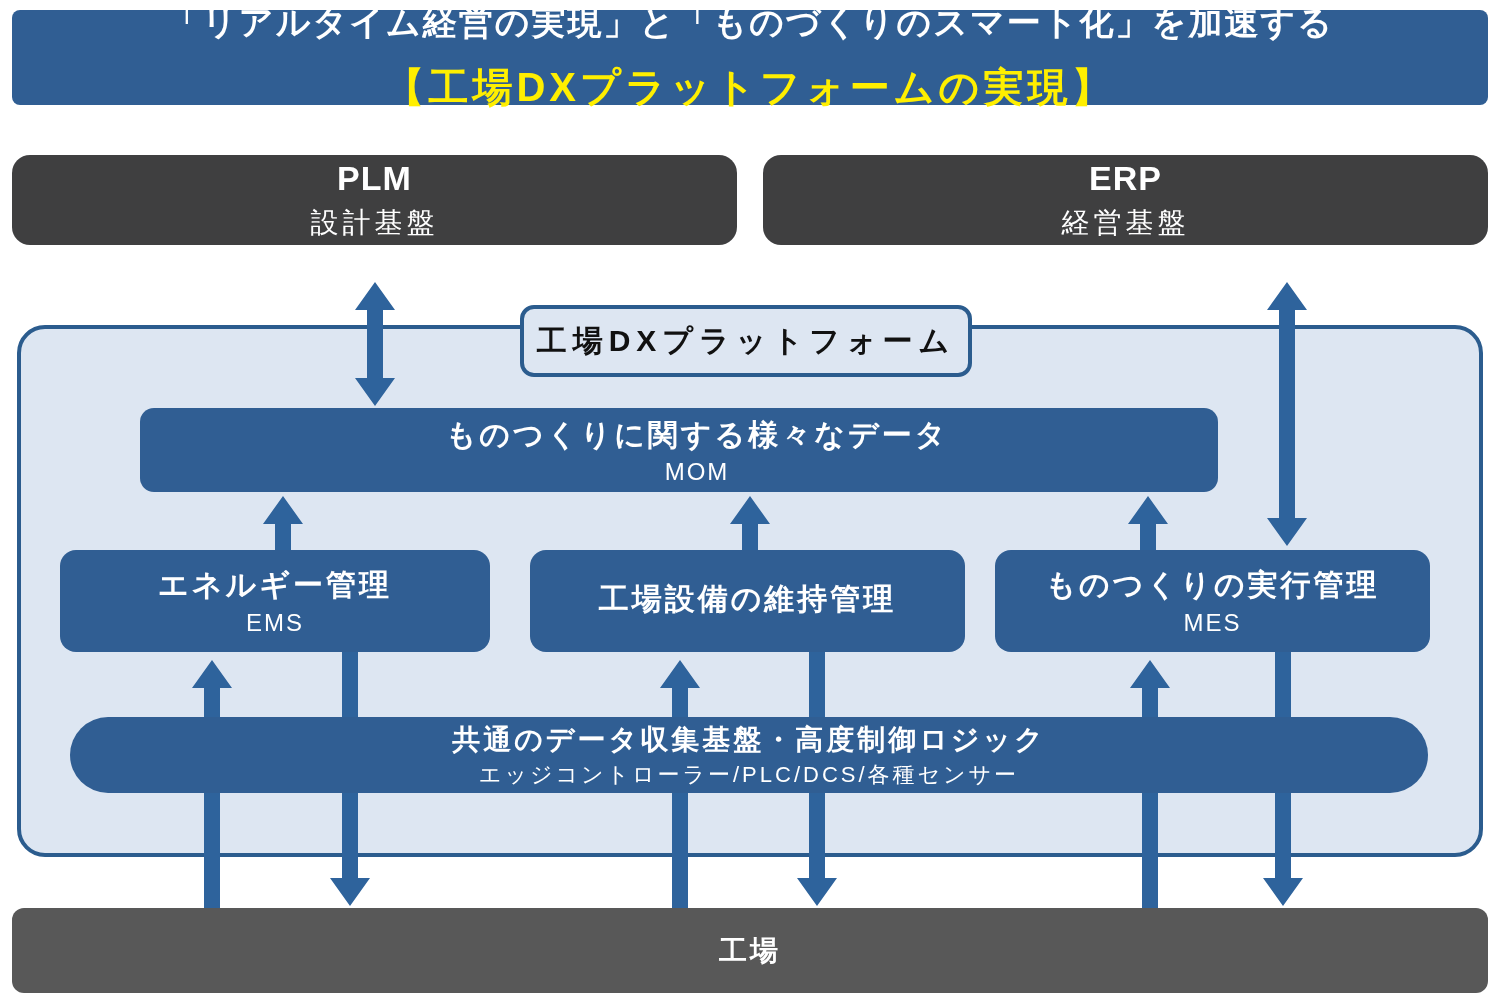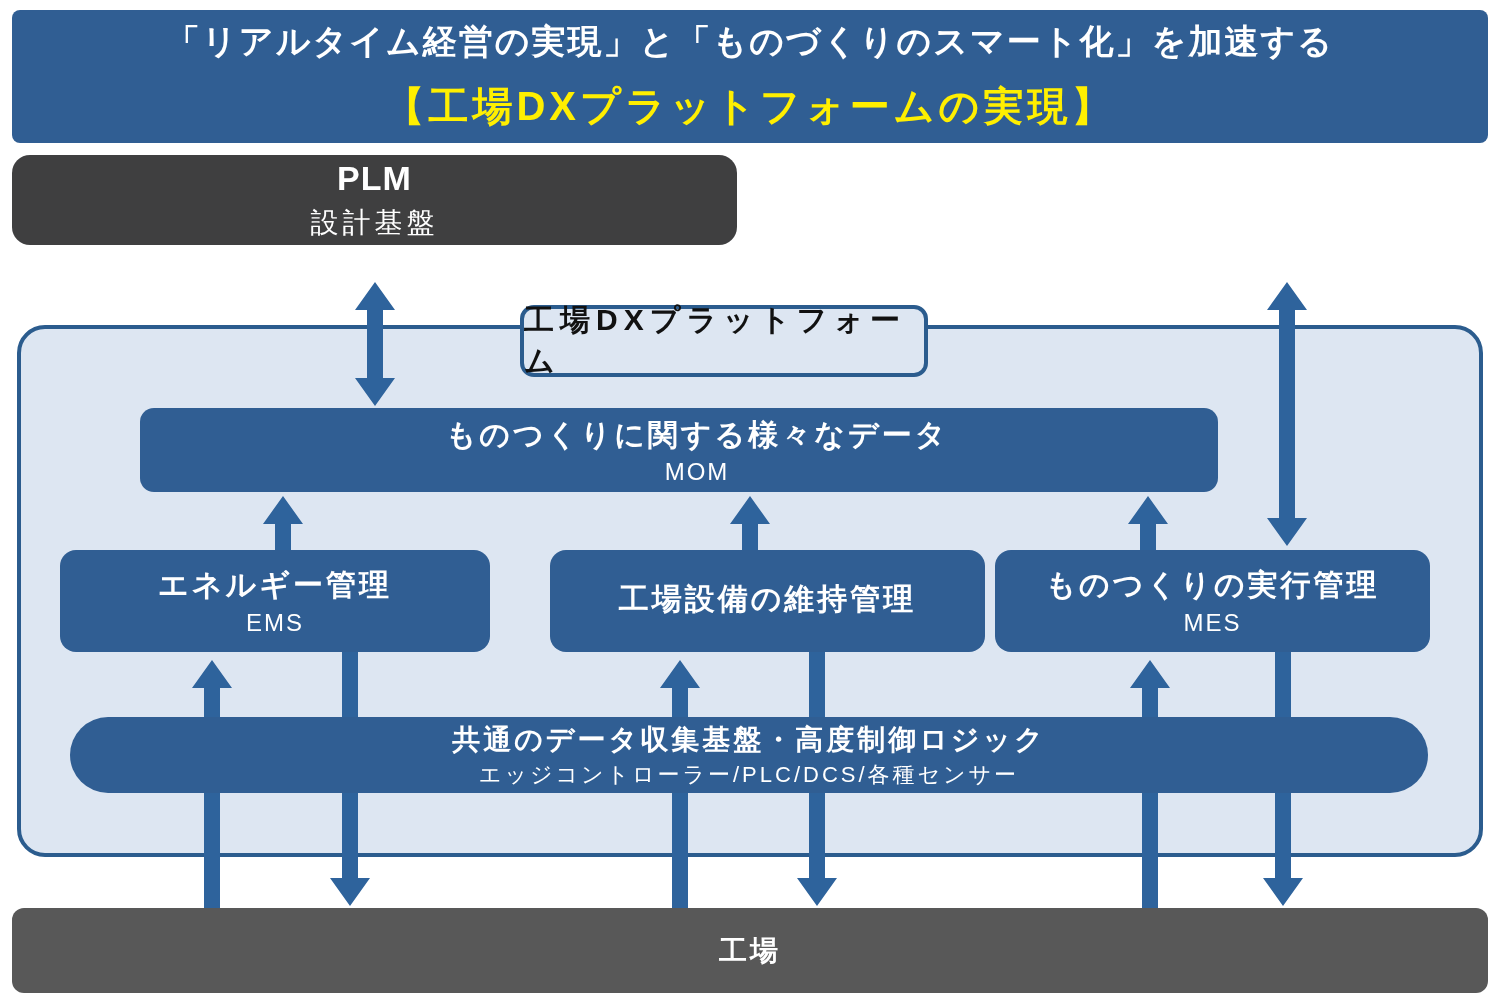--- a/index.html
+++ b/index.html
@@ -1,21 +1,21 @@
 <!DOCTYPE html>
 <html><head>
 <meta charset="utf-8">
 <style>
   * { margin: 0; padding: 0; box-sizing: border-box; }
   html, body { width: 1500px; height: 1001px; background: #ffffff; font-family: "Liberation Sans", sans-serif; }
   .stage { position: relative; width: 1500px; height: 1001px; background: #ffffff; overflow: hidden; }
 
   
   .banner {
-    position: absolute; left: 12px; top: 10px; width: 1476px; height: 133px;
+    position: absolute; left: 12px; top: 10px; width: 1476px; height: 95px;
     background: #305e93; border-radius: 8px; color: #ffffff;
     display: flex; flex-direction: column; align-items: center; justify-content: center;
     z-index: 10;
   }
   .banner .l1 { font-size: 34px; font-weight: bold; letter-spacing: 2px; }
   .banner .l2 { font-size: 40px; font-weight: bold; color: #ffef00; letter-spacing: 4px; margin-top: 14px; }
 
   
   .sysbox {
     position: absolute; top: 155px; height: 90px; background: #3f3f40; border-radius: 18px;
@@ -27,21 +27,21 @@
   .plm { left: 12px; width: 725px; }
   .erp { left: 763px; width: 725px; }
 
   
   .container {
     position: absolute; left: 17px; top: 325px; width: 1466px; height: 532px;
     background: #dde6f2; border: 4px solid #2b5c8e; border-radius: 28px;
     z-index: 1;
   }
   .platform-label {
-    position: absolute; left: 520px; top: 305px; width: 408px; height: 72px;
+    position: absolute; left: 520px; top: 305px; width: 452px; height: 72px;
     background: #dde6f2; border: 4px solid #2b5c8e; border-radius: 14px;
     display: flex; align-items: center; justify-content: center;
     font-size: 30px; font-weight: bold; color: #111111; letter-spacing: 6px;
     z-index: 12;
   }
 
   
   .bluebox {
     position: absolute; background: #305e93; color: #ffffff; border-radius: 14px;
     display: flex; flex-direction: column; align-items: center; justify-content: center;
@@ -51,21 +51,21 @@
   .bluebox .a { letter-spacing: 2px; }
 
   .mom { left: 140px; top: 408px; width: 1078px; height: 84px; padding-left: 36px; }
   .mom .t { font-size: 30px; }
   .mom .a { font-size: 24px; margin-top: 2px; }
 
   .app { top: 550px; height: 102px; border-radius: 16px; }
   .app .t { font-size: 30px; }
   .app .a { font-size: 24px; margin-top: 3px; }
   .app1 { left: 60px;  width: 430px; }
-  .app2 { left: 550px; width: 435px; }
+  .app2 { left: 530px; width: 435px; }
   .app3 { left: 995px; width: 435px; }
 
   .edge { left: 70px; top: 717px; width: 1358px; height: 76px; border-radius: 38px; }
   .edge .t { font-size: 28px; }
   .edge .a { font-size: 22px; margin-top: 1px; letter-spacing: 3px; }
 
   
   .factory {
     position: absolute; left: 12px; top: 908px; width: 1476px; height: 85px;
     background: #585858; border-radius: 12px; color: #ffffff;
@@ -84,20 +84,24 @@
 <div class="stage">
 
   <div class="banner">
     <div class="l1">「リアルタイム経営の実現」と「ものづくりのスマート化」を加速する</div>
     <div class="l2">【工場DXプラットフォームの実現】</div>
   </div>
 
   <div class="sysbox plm">
     <div class="name">PLM</div>
     <div class="sub">設計基盤</div>
+  </div>
+  <div class="sysbox erp">
+    <div class="name">ERP</div>
+    <div class="sub">経営基盤</div>
   </div>
 
   <div class="container"></div>
   <div class="platform-label">工場DXプラットフォーム</div>
 
   <svg class="arrows" width="1500" height="1001" viewBox="0 0 1500 1001">
     <g fill="#2e639c">
 
       <path d="M375 282 L395 310 L383 310 L383 378 L395 378 L375 406 L355 378 L367 378 L367 310 L355 310 Z"></path>
 

